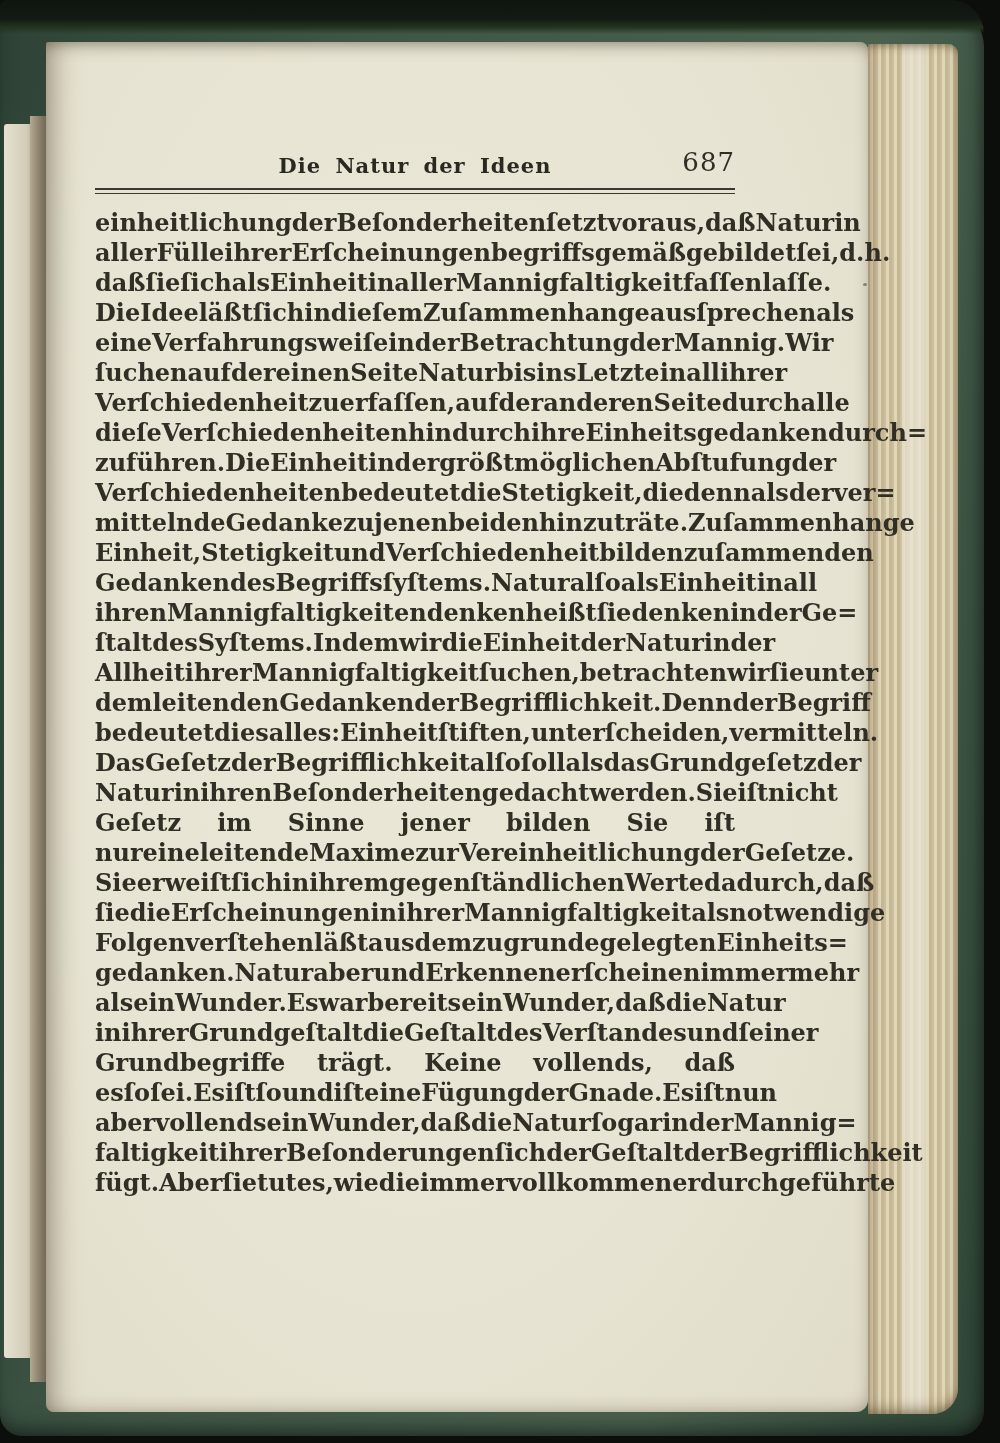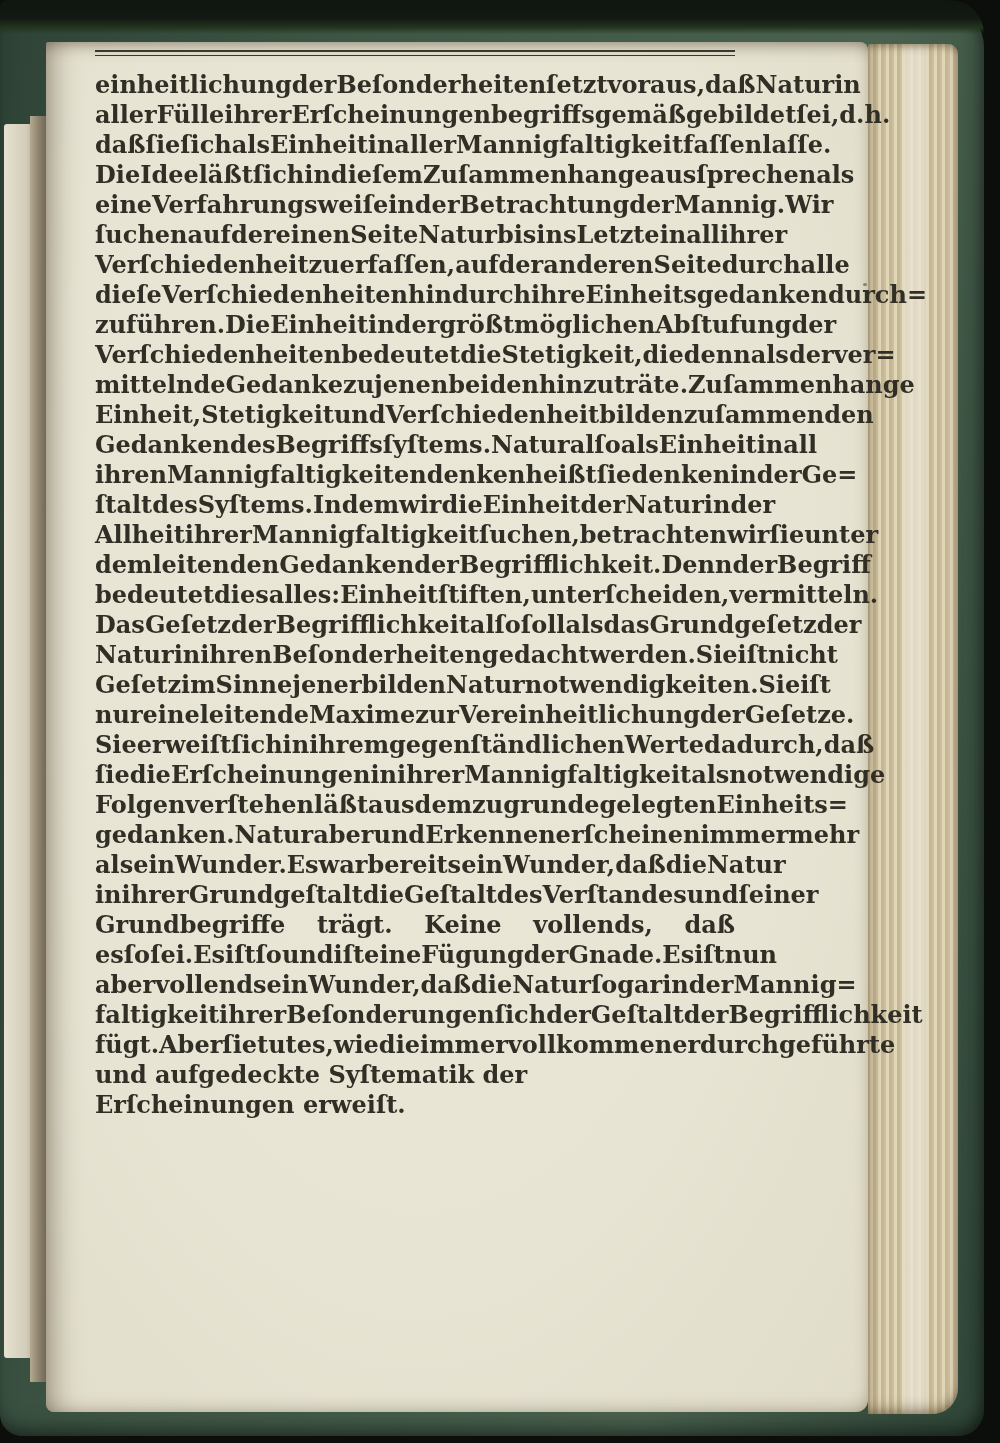--- a/index.html
+++ b/index.html
@@ -60,20 +60,24 @@
 <body>
 
 <div class="scene">
   <div class="cover"></div>
   <div class="page-stack"></div>
   <div class="left-sliver"></div>
   <div class="gutter"></div>
 
   <div class="page">
     <div class="content">
+      <div class="header-row">
+        <span class="running-title">Die Natur der Ideen</span>
+        <span class="page-number">687</span>
+      </div>
       <div class="rule"></div>
       <div class="body-text">
           <div class="line">
             <span>einheitlichung</span>
             <span>der</span>
             <span>Beſonderheiten</span>
             <span>ſetzt</span>
             <span>voraus,</span>
             <span>daß</span>
             <span>Natur</span>
@@ -281,21 +285,20 @@
             <span>Sie</span>
             <span>iſt</span>
             <span>nicht</span>
           </div>
           <div class="line">
             <span>Geſetz</span>
             <span>im</span>
             <span>Sinne</span>
             <span>jener</span>
             <span>bilden</span>
-            <span>Naturnotwendigkeiten.</span>
             <span>Sie</span>
             <span>iſt</span>
           </div>
           <div class="line">
             <span>nur</span>
             <span>eine</span>
             <span>leitende</span>
             <span>Maxime</span>
             <span>zur</span>
             <span>Vereinheitlichung</span>
@@ -419,18 +422,17 @@
             <span>Aber</span>
             <span>ſie</span>
             <span>tut</span>
             <span>es,</span>
             <span>wie</span>
             <span>die</span>
             <span>immer</span>
             <span>vollkommener</span>
             <span>durchgeführte</span>
           </div>
-          <div class="line last">und aufgedeckte Syſtematik der Erſcheinungen erweiſt.</div>
         </div>
     </div>
     <div class="speck"></div>
   </div>
 </div>
 
 </body></html>

